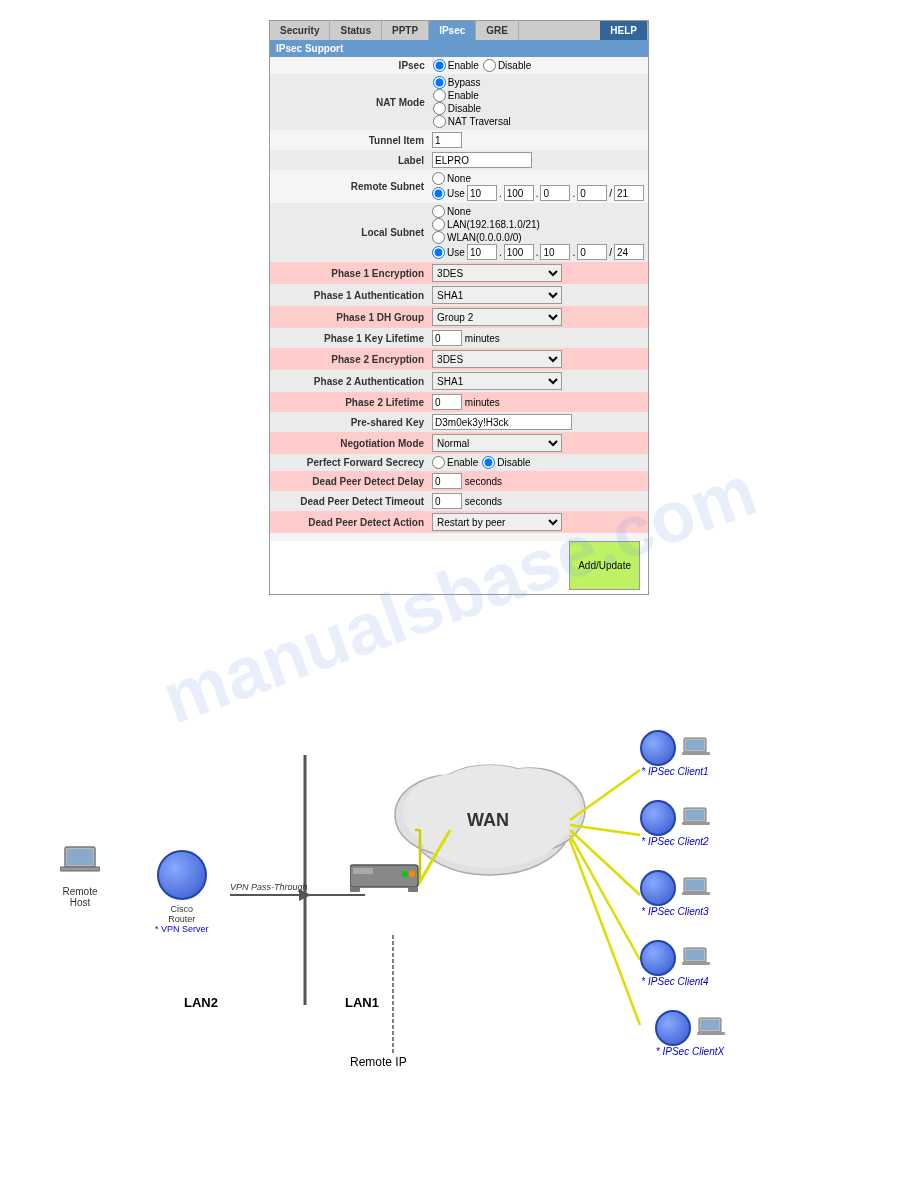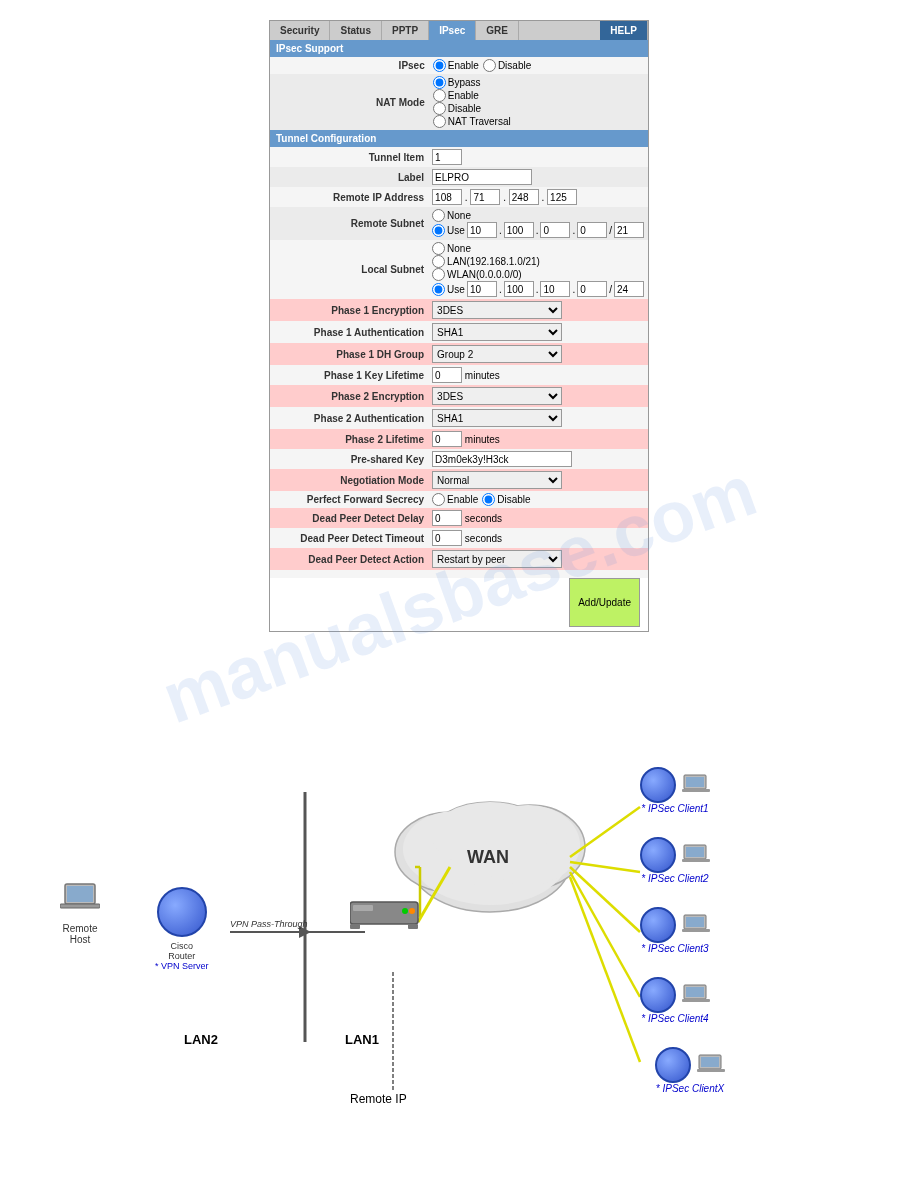--- a/index.html
+++ b/index.html
@@ -293,48 +293,38 @@
               <label>
                     <input type="radio" name="natmode" style=""> 
                     <span>NAT Traversal</span>
                   </label>
             </div>
           </td>
         </tr>
       </tbody>
         </table>
 
-      <div class="section-header">Tunnel Configuration</div>
 
       <table class="form-table">
 
         <tbody>
             <tr>
           <td class="label-cell">Tunnel Item</td>
           <td class="value-cell">
             <input type="text" class="small" value="1" style="">
           </td>
         </tr>
 
         <tr>
           <td class="label-cell">Label</td>
           <td class="value-cell">
             <input type="text" class="large" value="ELPRO" style="">
           </td>
         </tr>
 
-        <tr>
-          <td class="label-cell">Remote IP Address</td>
-          <td class="value-cell">
-            <input type="text" class="small" value="108" style=""> .
-            <input type="text" class="small" value="71" style=""> .
-            <input type="text" class="small" value="248" style=""> .
-            <input type="text" class="small" value="125" style="">
-          </td>
-        </tr>
 
         <tr>
           <td class="label-cell">Remote Subnet</td>
           <td class="value-cell">
             <div class="radio-group">
               <label>
                     <input type="radio" name="remotesubnet" style=""> 
                     <span>None</span>
                   </label>
               <label>

